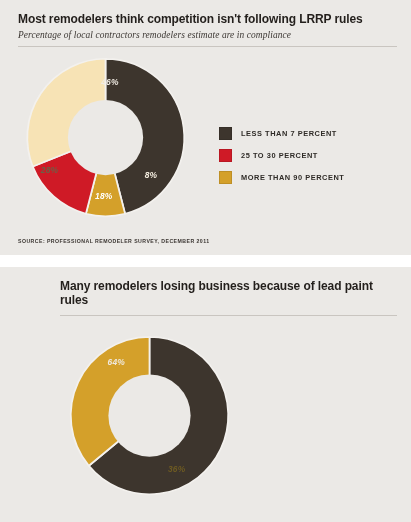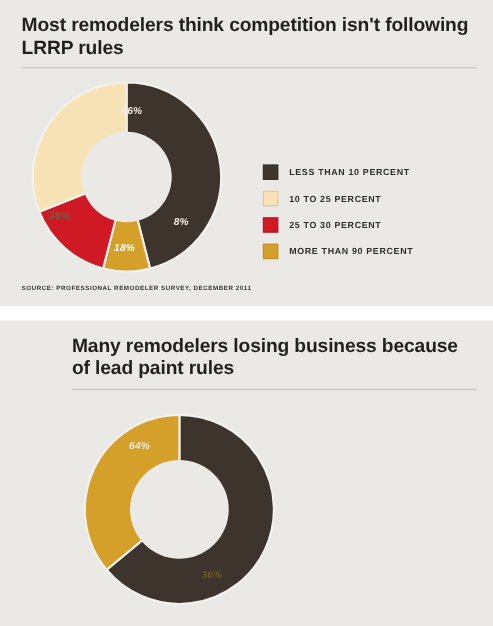--- a/index.html
+++ b/index.html
@@ -14,21 +14,21 @@
   .card {
     background:#ebe9e6;
     position:relative;
     width:411px;
   }
   .card-top { height:255px; }
   .card-gap { height:12px; background:#ffffff; }
   .card-bottom { height:255px;padding-left:42px; }
 
   .chart-title {
-    font-size:16px;
+    font-size:12px;
     font-weight:bold;
     color:#231f1c;
     letter-spacing:-0.1px;
     padding:12px 16px 0 18px;
     line-height:1.2;
   }
   .chart-subtitle {
     font-family:"Liberation Serif", serif;
     font-style:italic;
     font-size:9.4px;
@@ -89,20 +89,21 @@
 </style>
 </head>
 <body>
 
 <div class="page">
 
   <div class="card card-top">
 
     <div class="chart-title">Most remodelers think competition isn't following LRRP rules</div>
 
+    <div class="chart-subtitle">Percentage of local contractors remodelers estimate are in compliance</div>
 
     <div class="rule"></div>
 
     <div class="body-area">
 
       <div class="donut-wrap one">
         <svg width="175" height="175" viewBox="0 0 200 200">
 
           <path fill="#3d352d" stroke="#f3f1ee" stroke-width="2" d="M 100 100 L 100 10 A 90 90 0 0 1 122.38 187.17 Z"></path>
 
@@ -115,25 +116,21 @@
           <text x="105" y="40" text-anchor="middle" class="slice-label" fill="#f1ece4">46%</text>
           <text x="152" y="146" text-anchor="middle" class="slice-label" fill="#f7f0e2">8%</text>
           <text x="98" y="170" text-anchor="middle" class="slice-label" fill="#ffffff">18%</text>
           <text x="36" y="140" text-anchor="middle" class="slice-label" fill="#6d6047">28%</text>
         </svg>
       </div>
 
       <div class="legend one">
         <div class="legend-row">
           <span class="swatch" style="background:#3d352d"></span>
-          <span class="legend-label">LESS THAN 10 PERCENT</span>
-        </div>
-        <div class="legend-row">
-          <span class="swatch" style="background:#f7e3b5"></span>
-          <span class="legend-label">10 TO 25 PERCENT</span>
+          <span class="legend-label">LESS THAN 7 PERCENT</span>
         </div>
         <div class="legend-row">
           <span class="swatch" style="background:#cf1a26"></span>
           <span class="legend-label">25 TO 30 PERCENT</span>
         </div>
         <div class="legend-row">
           <span class="swatch" style="background:#d4a02a"></span>
           <span class="legend-label">MORE THAN 90 PERCENT</span>
         </div>
       </div>

